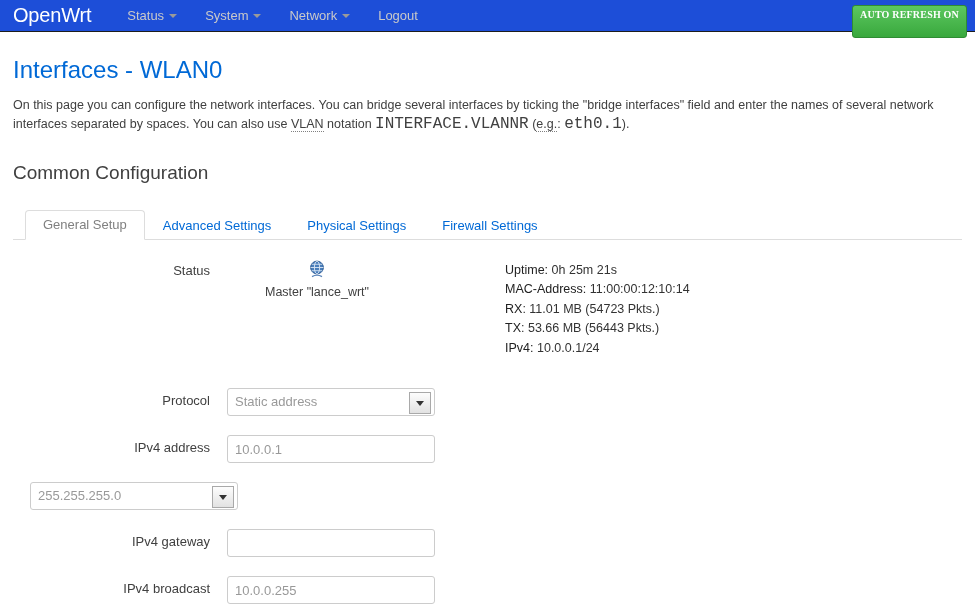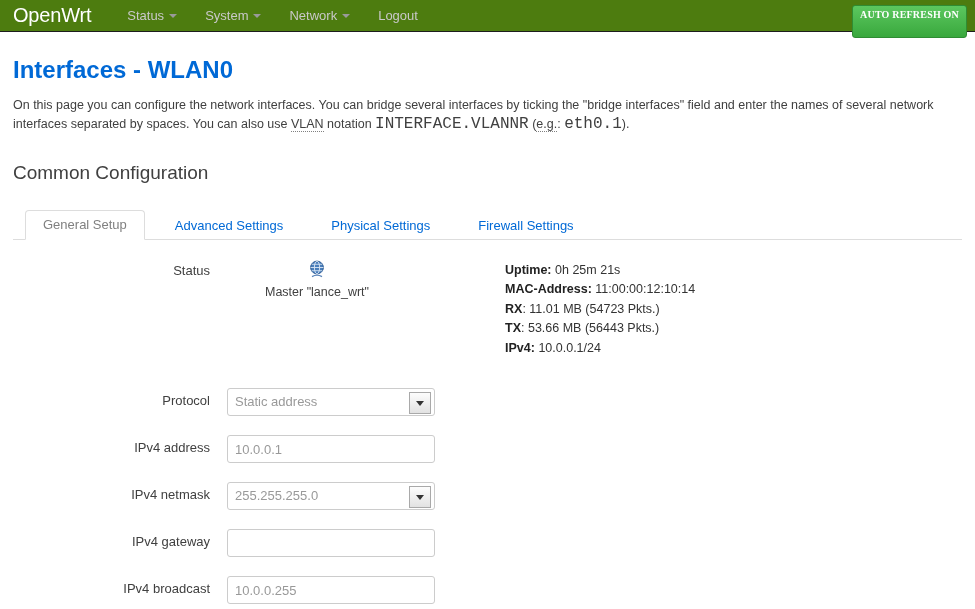--- a/index.html
+++ b/index.html
@@ -13,21 +13,21 @@
     font-family: "Liberation Sans", sans-serif;
     font-size: 13px;
     color: #404040;
     overflow: hidden;
     position: relative;
   }
 
   
   .topbar {
     height: 31px;
-    background: #4d7c0f;
+    background: #1d4ed8;
     display: flex;
     align-items: center;
     position: relative;
     border-bottom: 1px solid #1d1d1d;
   }
   .brand {
     color: #ffffff;
     font-size: 20px;
     font-weight: normal;
     padding: 0 0 0 13px;
@@ -75,21 +75,21 @@
     font-family: Liberation Serif, serif;
   }
 
   
   .content {
     padding: 0 13px;
   }
   .page-title {
     color: #0069d6;
     font-size: 24px;
-    font-weight: bold;
+    font-weight: normal;
     margin: 24px 0 12px 0;
     line-height: 28px;
   }
   .page-desc {
     font-size: 12.5px;
     color: #404040;
     line-height: 19px;
     margin: 0 0 6px 0;
     max-width: 945px;
   }
@@ -110,21 +110,20 @@
   }
 
   
   .tabs {
     display: flex;
     align-items: flex-end;
     border-bottom: 1px solid #dddddd;
     padding-left: 12px;
     height: 29px;
     margin-bottom: 0;
-    gap: 12px;
   }
   .tab {
     font-size: 13px;
     padding: 6px 17px 6px 17px;
     line-height: 16px;
     color: #0069d6;
     cursor: pointer;
     border: 1px solid transparent;
     border-bottom: none;
     position: relative;
@@ -191,21 +190,21 @@
   }
   .status-stats {
     margin-left: 98px;
     padding-top: 3px;
     font-size: 12.5px;
     line-height: 19.4px;
     color: #333333;
     white-space: nowrap;
   }
   .status-stats .k {
-    font-weight: bold;
+    font-weight: normal;
     color: #222222;
   }
 
   
   input.text {
     width: 208px;
     height: 28px;
     box-sizing: border-box;
     border: 1px solid #cccccc;
     border-radius: 3px;
@@ -330,21 +329,20 @@
     </div>
 
     <div class="row">
       <div class="row-label">IPv4 address</div>
       <div class="row-field">
         <input class="text" type="text" value="10.0.0.1" style="">
       </div>
     </div>
 
     <div class="row">
-      <div class="row-label">IPv4 netmask</div>
       <div class="row-field">
         <div class="select">
           <span class="sel-value">255.255.255.0</span>
           <span class="sel-btn">
               <i></i>
             </span>
         </div>
       </div>
     </div>
 

